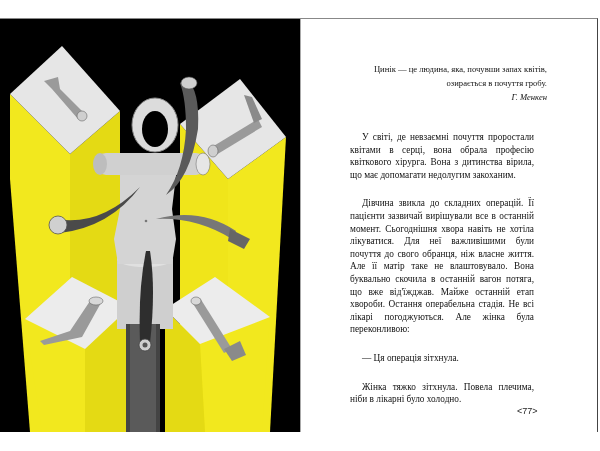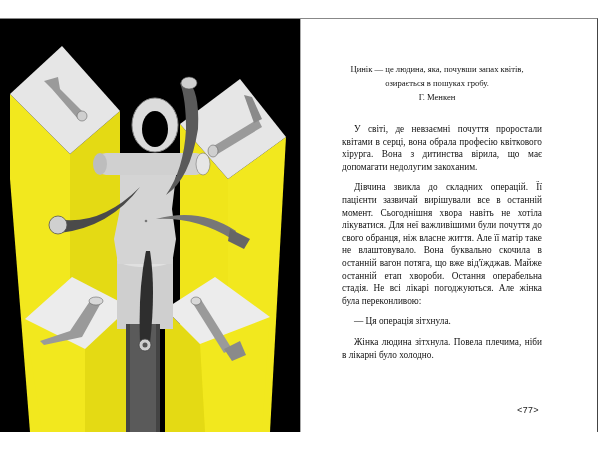--- a/index.html
+++ b/index.html
@@ -1,25 +1,25 @@
 <!DOCTYPE html>
 <html><head>
 <meta charset="utf-8">
 <style>
   html,body{margin:0;padding:0;background:#fff;}
   body{width:600px;height:451px;position:relative;overflow:hidden;font-family:"DejaVu Serif","Liberation Serif",serif;}
   .spread{position:absolute;left:0;top:18px;width:598px;height:414px;border-top:1px solid #888;border-bottom:1px solid #555;border-right:1px solid #444;box-sizing:border-box;}
   .left-page{position:absolute;left:0;top:0;width:300px;height:413px;background:#000;overflow:hidden;}
   .right-page{position:absolute;left:300px;top:0;width:297px;height:413px;background:#fff;border-left:1px solid #aaa;box-sizing:border-box;}
   svg{display:block;}
-  .epigraph{position:absolute;right:50px;top:43px;width:220px;text-align:center;font-family:"Liberation Serif",serif;font-size:8.6px;line-height:14px;color:#111;}
-  .epigraph .author{}
+  .epigraph{position:absolute;right:50px;top:43px;width:220px;text-align:right;font-family:"Liberation Serif",serif;font-size:8.6px;line-height:14px;color:#111;}
+  .epigraph .author{font-style:italic;}
   .body-text{position:absolute;left:33px;top:96px;width:216px;font-family:"Liberation Serif",serif;font-size:9.3px;line-height:12.6px;color:#111;text-align:justify;}
-  .body-text p{margin:8px;text-indent:12px;}
-  .page-number{position:absolute;left:216px;top:387px;font-family:Liberation Mono, monospace;font-size:9px;color:#222;}
+  .body-text p{margin:16px;text-indent:12px;}
+  .page-number{position:absolute;left:216px;top:387px;font-family:Liberation Sans, sans-serif;font-size:9px;color:#222;}
 </style>
 </head>
 <body>
 
 <div class="spread">
 
   <div class="left-page">
     <svg width="300" height="413" viewBox="0 0 300 413">
       <rect x="0" y="0" width="300" height="413" fill="#000"></rect>
 
@@ -88,27 +88,27 @@
         <path d="M146,232 L150,232 Q156,270 150,324 L140,324 Q138,270 146,232 Z" fill="#2e2e2e"></path>
         <circle cx="145" cy="326" r="6" fill="#cfcfcf" stroke="#444" stroke-width="0.8"></circle>
         <circle cx="145" cy="326" r="2.5" fill="#555"></circle>
       </g>
     </svg>
   </div>
 
   <div class="right-page">
     <div class="epigraph">
       <div>Цинік — це людина, яка, почувши запах квітів,</div>
-      <div>озирається в пошуках гробу.</div>
+      <div>озирається в почуття гробу.</div>
       <div class="author">Г. Менкен</div>
     </div>
 
     <div class="body-text">
       <p>У світі, де невзаємні почуття проростали квітами в серці, вона обрала професію квіткового хірурга. Вона з дитинства вірила, що має допомагати недолугим закоханим.</p>
       <p>Дівчина звикла до складних операцій. Її пацієнти зазвичай вирішували все в останній момент. Сьогоднішня хвора навіть не хотіла лікуватися. Для неї важливішими були почуття до свого обранця, ніж власне життя. Але її матір таке не влаштовувало. Вона буквально скочила в останній вагон потяга, що вже від'їжджав. Майже останній етап хвороби. Остання операбельна стадія. Не всі лікарі погоджуються. Але жінка була переконливою:</p>
       <p>— Ця операція зітхнула.</p>
-      <p>Жінка людина зітхнула. Повела плечима, ніби в лікарні було холодно.</p>
+      <p>Жінка тяжко зітхнула. Повела плечима, ніби в лікарні було холодно.</p>
     </div>
 
     <div class="page-number">&lt;77&gt;</div>
   </div>
 
 </div>
 
 </body></html>

